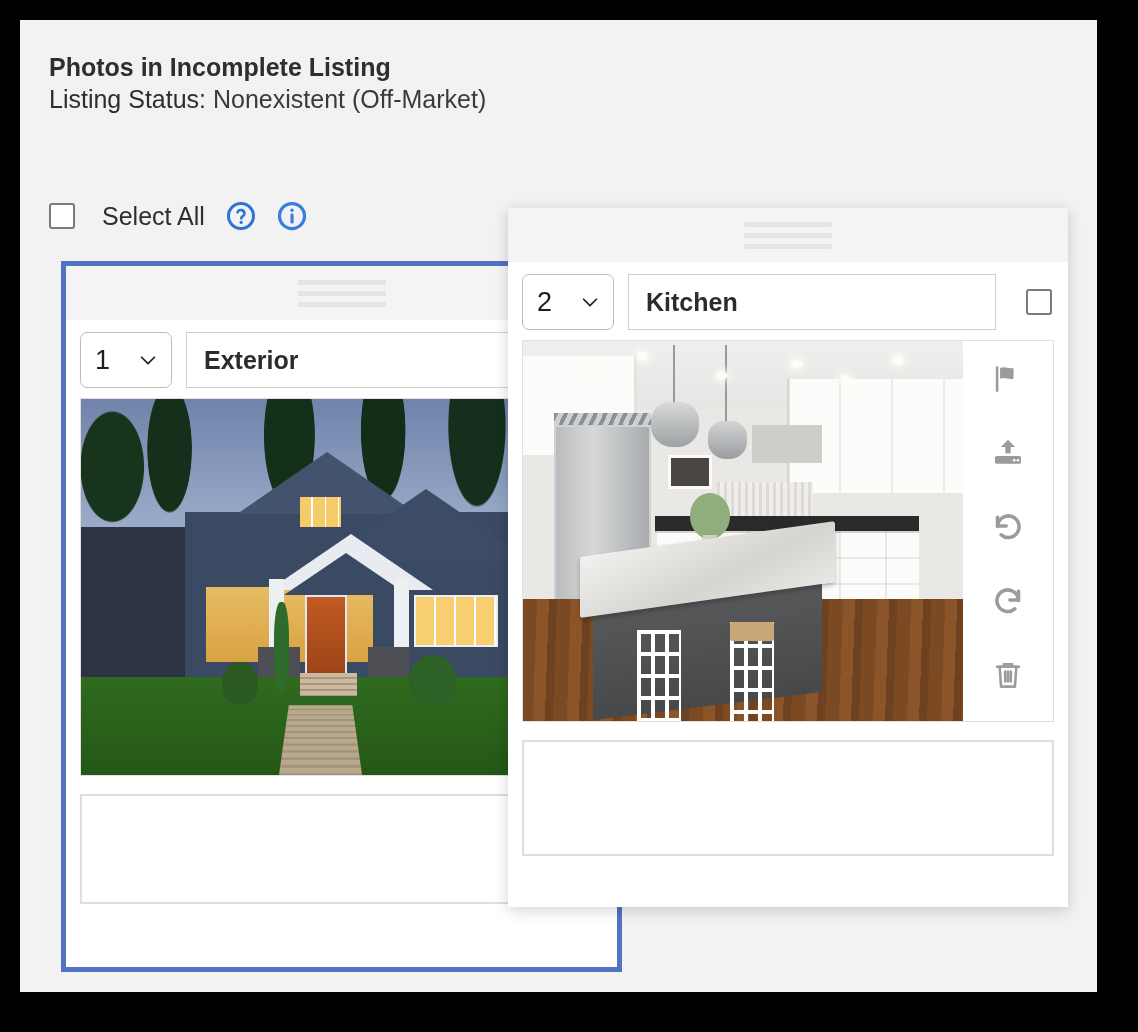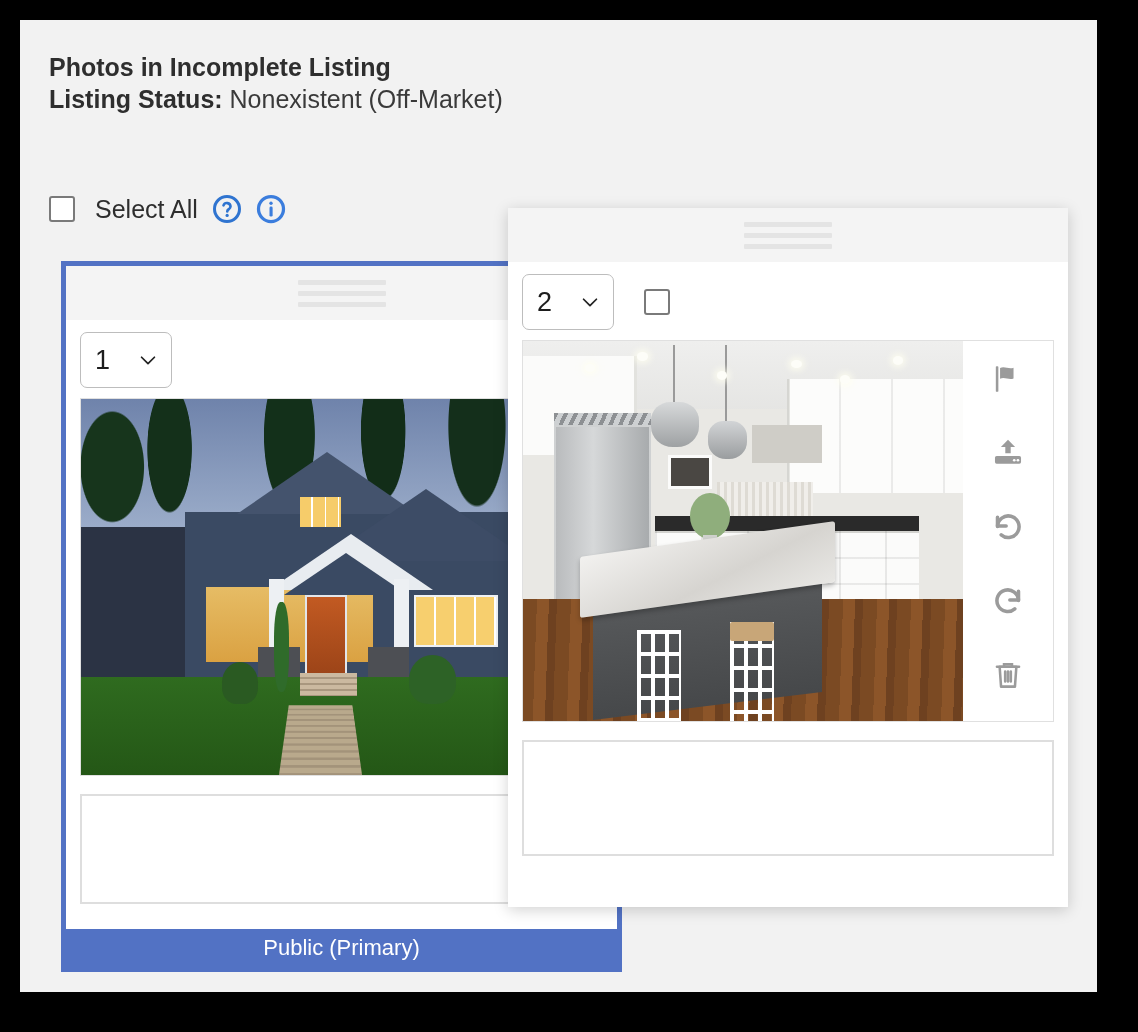--- a/index.html
+++ b/index.html
@@ -37,30 +37,31 @@
     width: 1000px;
   }
   .hdr-line {
     color: #333333;
     font-size: 25px;
     line-height: 32px;
     white-space: nowrap;
   }
   .hdr-title { font-weight: bold; color: #2e2e2e; }
   .hdr-addr  { font-weight: normal; color: #3a3a3a; }
-  .hdr-status-label { font-weight: bold; color: #2e2e2e; }
+  .hdr-status-label { font-weight: normal; color: #2e2e2e; }
   .hdr-status-value { font-weight: normal; color: #3a3a3a; }
 
   
   #select-all-row {
     position: absolute;
-    left: 29px; top: 169px;
+    left: 29px; top: 176px;
     display: flex;
     align-items: center;
     height: 40px;
+    gap: 7px;
   }
   .checkbox-box {
     width: 26px; height: 26px;
     border: 2px solid #7a7a7a;
     border-radius: 3px;
     background: #ffffff;
     box-sizing: border-box;
     display: inline-block;
   }
   #select-all-label {
@@ -498,20 +499,23 @@
           <span class="drag-bar"></span>
           <span class="drag-bar"></span>
         </div>
 
         <div class="card-toprow">
           <div class="order-select">
             <span class="sel-value">1</span>
             <svg width="22" height="22" viewBox="0 0 24 24">
               <path d="M5 9l7 7 7-7" fill="none" stroke="#222" stroke-width="1.9" stroke-linecap="round" stroke-linejoin="round"></path>
             </svg>
+          </div>
+          <div class="caption-input">
+            <span class="cap-text">Exterior</span>
           </div>
         </div>
 
         <div class="card-photo-area">
           <div class="photo-holder">
             <div class="art">
               <div class="ext-sky"></div>
               <div class="ext-treeline"></div>
               <div class="ext-house-left"></div>
               <div class="ext-house-main"></div>
@@ -533,39 +537,39 @@
               <div class="ext-hedge"></div>
               <div class="ext-shrub-a"></div>
               <div class="ext-shrub-b"></div>
             </div>
           </div>
         </div>
 
         <div class="desc-textarea"></div>
       </div>
 
-      <div id="card1-primary-bar">
-        <span>Public (Primary)</span>
-      </div>
     </div>
 
     <div class="photo-card" id="photo-card-2">
 
       <div class="card-drag-header">
         <span class="drag-bar"></span>
         <span class="drag-bar"></span>
         <span class="drag-bar"></span>
       </div>
 
       <div class="card-toprow">
         <div class="order-select">
           <span class="sel-value">2</span>
           <svg width="22" height="22" viewBox="0 0 24 24">
             <path d="M5 9l7 7 7-7" fill="none" stroke="#222" stroke-width="1.9" stroke-linecap="round" stroke-linejoin="round"></path>
           </svg>
+        </div>
+        <div class="caption-input">
+          <span class="cap-text">Kitchen</span>
         </div>
         <div id="card2-checkbox-wrap">
           <span class="checkbox-box"></span>
         </div>
       </div>
 
       <div class="card-photo-area">
         <div class="photo-holder">
           <div class="art">
             <div class="kit-ceiling"></div>

